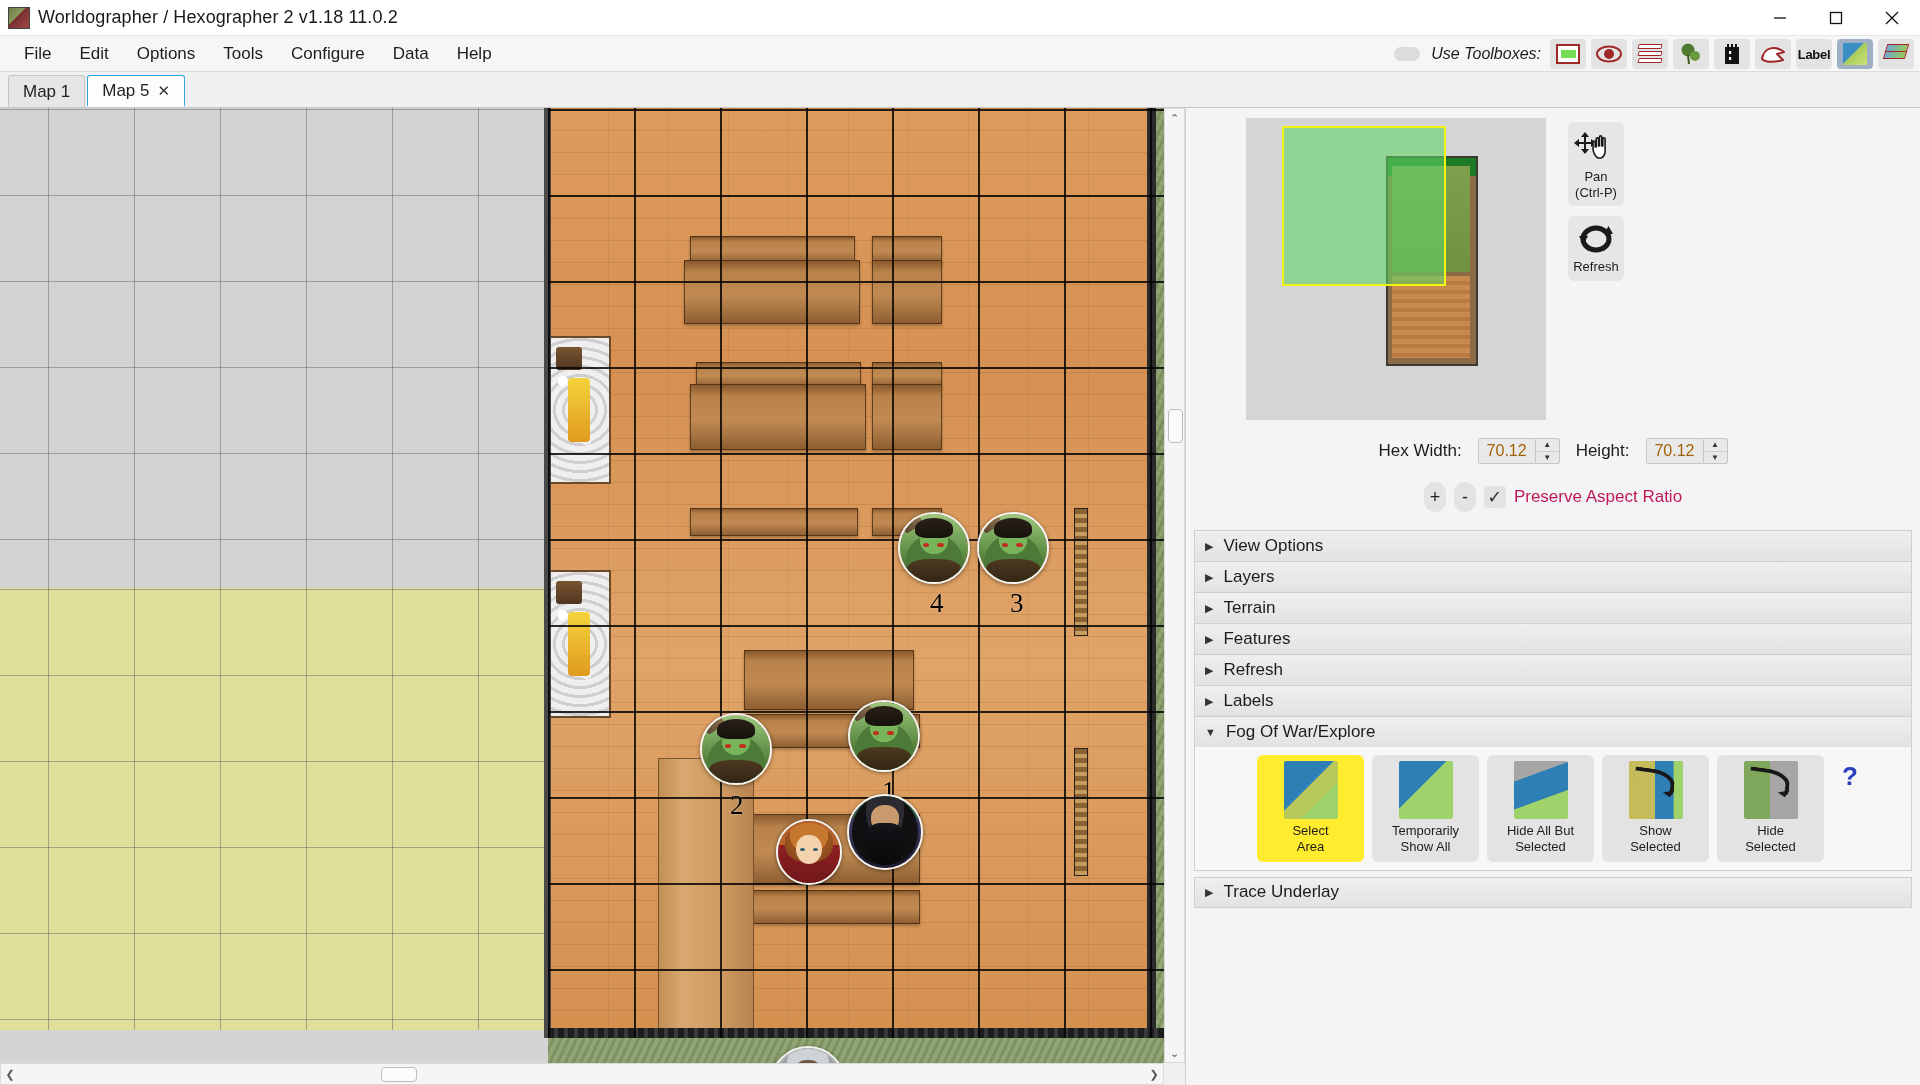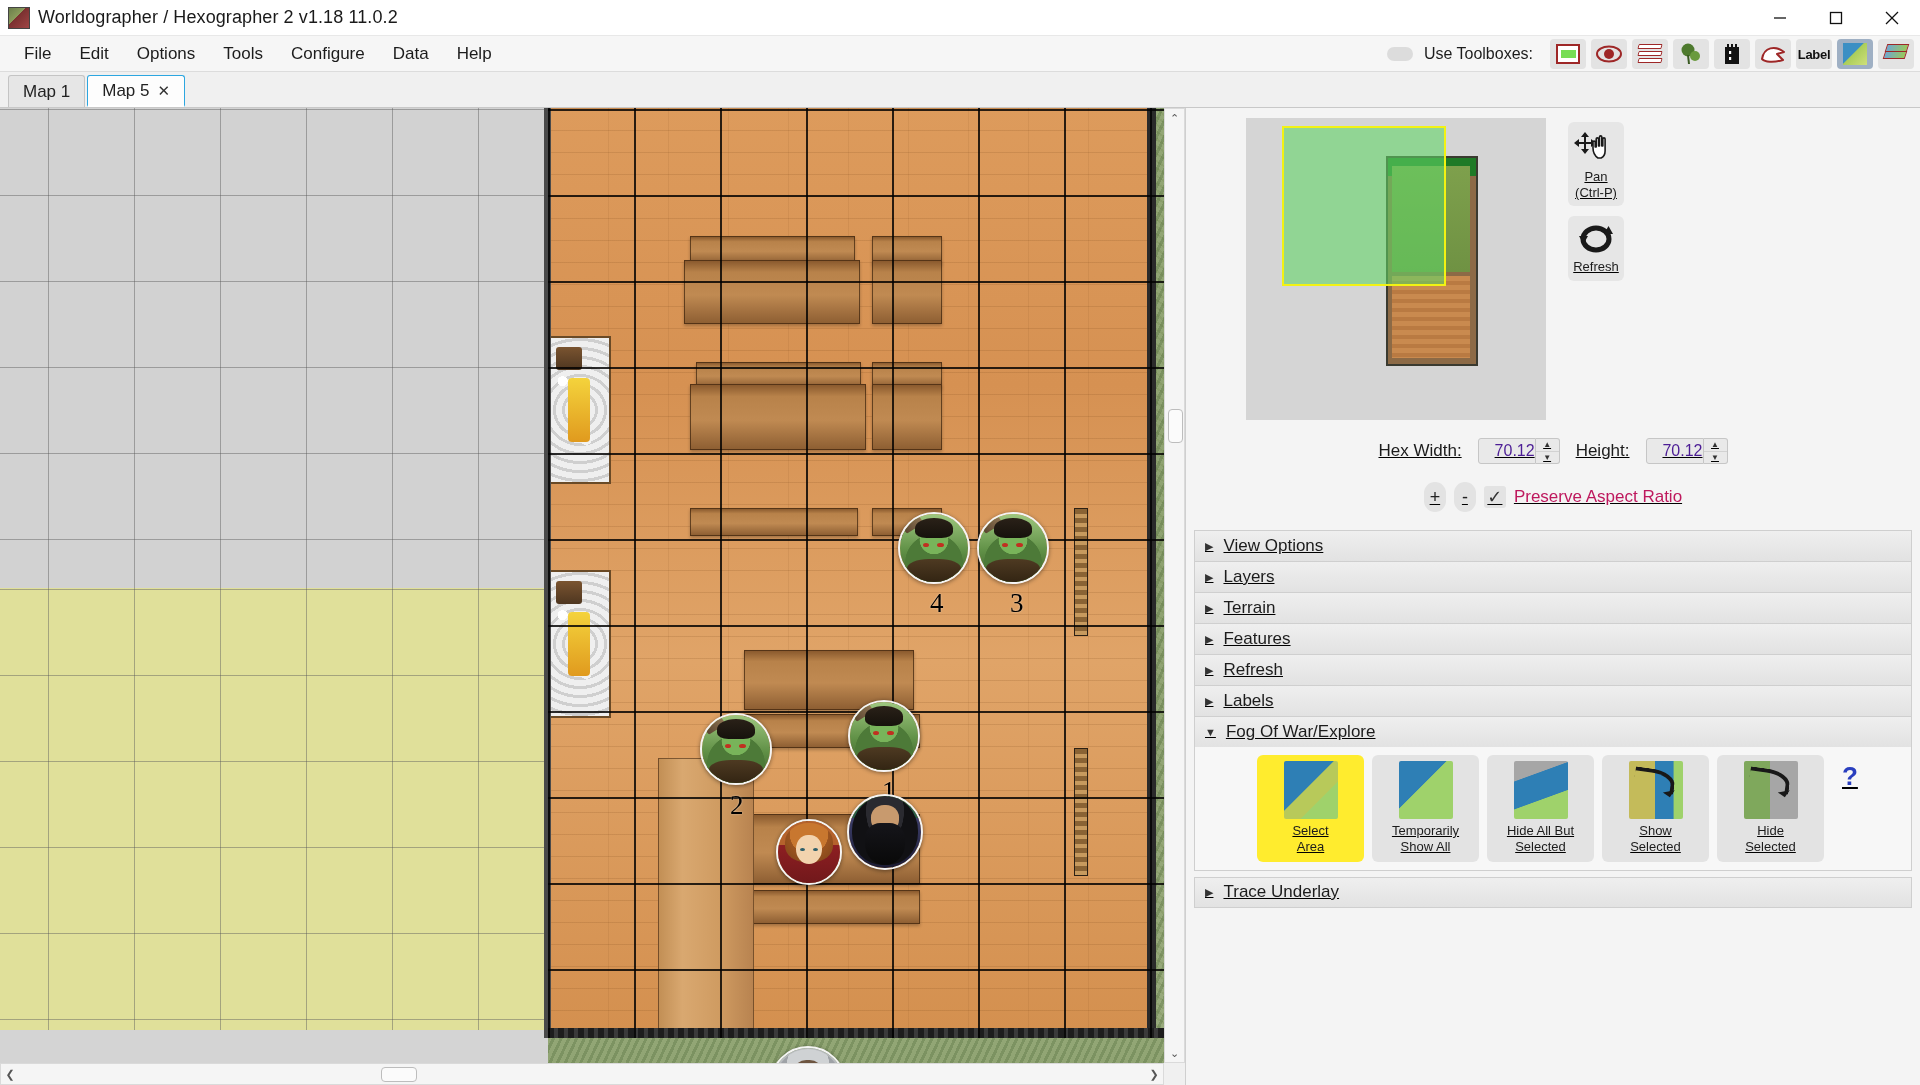--- a/index.html
+++ b/index.html
@@ -41,21 +41,21 @@
   }
   .menu-item:first-child { margin-left: 10px; }
   #toolbox-zone {
     position: absolute; right: 6px; top: 0; height: 36px;
     display: flex; align-items: center; gap: 5px;
   }
   #toolbox-toggle {
     width: 26px; height: 14px; border-radius: 8px; background: #dcdcdc;
     margin-right: 6px;
   }
-  #toolbox-label { font-size: 16px; color: #1c1c1c; margin-right: 12px; }
+  #toolbox-label { font-size: 16px; color: #1c1c1c; margin-right: 4px; font-style: italic; }
   .tbtn {
     width: 36px; height: 30px; border-radius: 4px; background: #e3e3e3;
     display: flex; align-items: center; justify-content: center;
     cursor: default; overflow: hidden;
   }
   .tbtn.sel { background: #9fb0c4; }
 
   
   .ic-terrain { width: 24px; height: 20px; border: 2.5px solid #9e2727; background: #fff;
     display:flex;align-items:center;justify-content:center; }
@@ -252,21 +252,21 @@
   .sb-arrow { position:absolute; display:flex; align-items:center; justify-content:center;
     font-size: 11px; color:#555; }
   #sb-v .a-up { top: 0; left: 0; right: 0; height: 18px; }
   #sb-v .a-dn { bottom: 0; left: 0; right: 0; height: 18px; }
   #sb-h .a-lf { left: 0; top: 0; bottom: 0; width: 18px; }
   #sb-h .a-rt { right: 0; top: 0; bottom: 0; width: 18px; }
   #sb-corner { position:absolute; right:0; bottom:0; width:21px; height:22px; background:#f0f0f0; }
 
   
   #rightpanel { width: 735px; background: #f4f4f4; position: relative;
-    border-left: 1px solid #cfcfcf; text-decoration: underline; }
+    border-left: 1px solid #cfcfcf; }
 
   #minimap-row { display:flex; padding: 10px 0 0 0; }
   #minimap {
     width: 300px; height: 302px; background: #d5d5d5; margin-left: 60px;
     position: relative; overflow: hidden;
   }
   #mm-building {
     position:absolute; left: 140px; top: 38px; width: 92px; height: 210px;
     background: linear-gradient(180deg,#9a9a84 0 4%, #8c6a46 4% 100%);
     border: 2px solid #3a3a30;
@@ -287,21 +287,21 @@
     text-align:center; margin-bottom: 10px; cursor: default;
   }
   .vtool .vlabel { font-size: 13px; color:#1c1c1c; line-height: 1.2; }
   .vtool svg { display:block; margin: 0 auto 3px; }
 
   #hexrow { display:flex; align-items:center; justify-content:center; gap: 16px;
      margin-top: 18px; font-size: 17px; color:#1c1c1c; }
   .spin-wrap { display: flex; align-items: stretch; }
   .spin-field {
     width: 58px; height: 26px; background:#e9e9e9; border: 1px solid #c6c6c6;
-    border-radius: 3px 0 0 3px; font-size: 16px; color:#4c1d95; text-align:right;
+    border-radius: 3px 0 0 3px; font-size: 16px; color:#a16207; text-align:center;
     line-height: 24px;
   }
   .spin-btns { width: 24px; display:flex; flex-direction:column;
     border: 1px solid #c6c6c6; border-left:none; border-radius: 0 3px 3px 0; background:#e9e9e9;}
   .spin-btns div { flex:1; display:flex; align-items:center; justify-content:center;
     font-size: 8px; color:#333; }
   .spin-btns div:first-child { border-bottom: 1px solid #d2d2d2; }
 
   #aspectrow { display:flex; align-items:center; justify-content:center; gap: 8px; margin-top: 18px; }
   .rbtn { width: 22px; height: 30px; border-radius: 11px; background:#e3e3e3;

